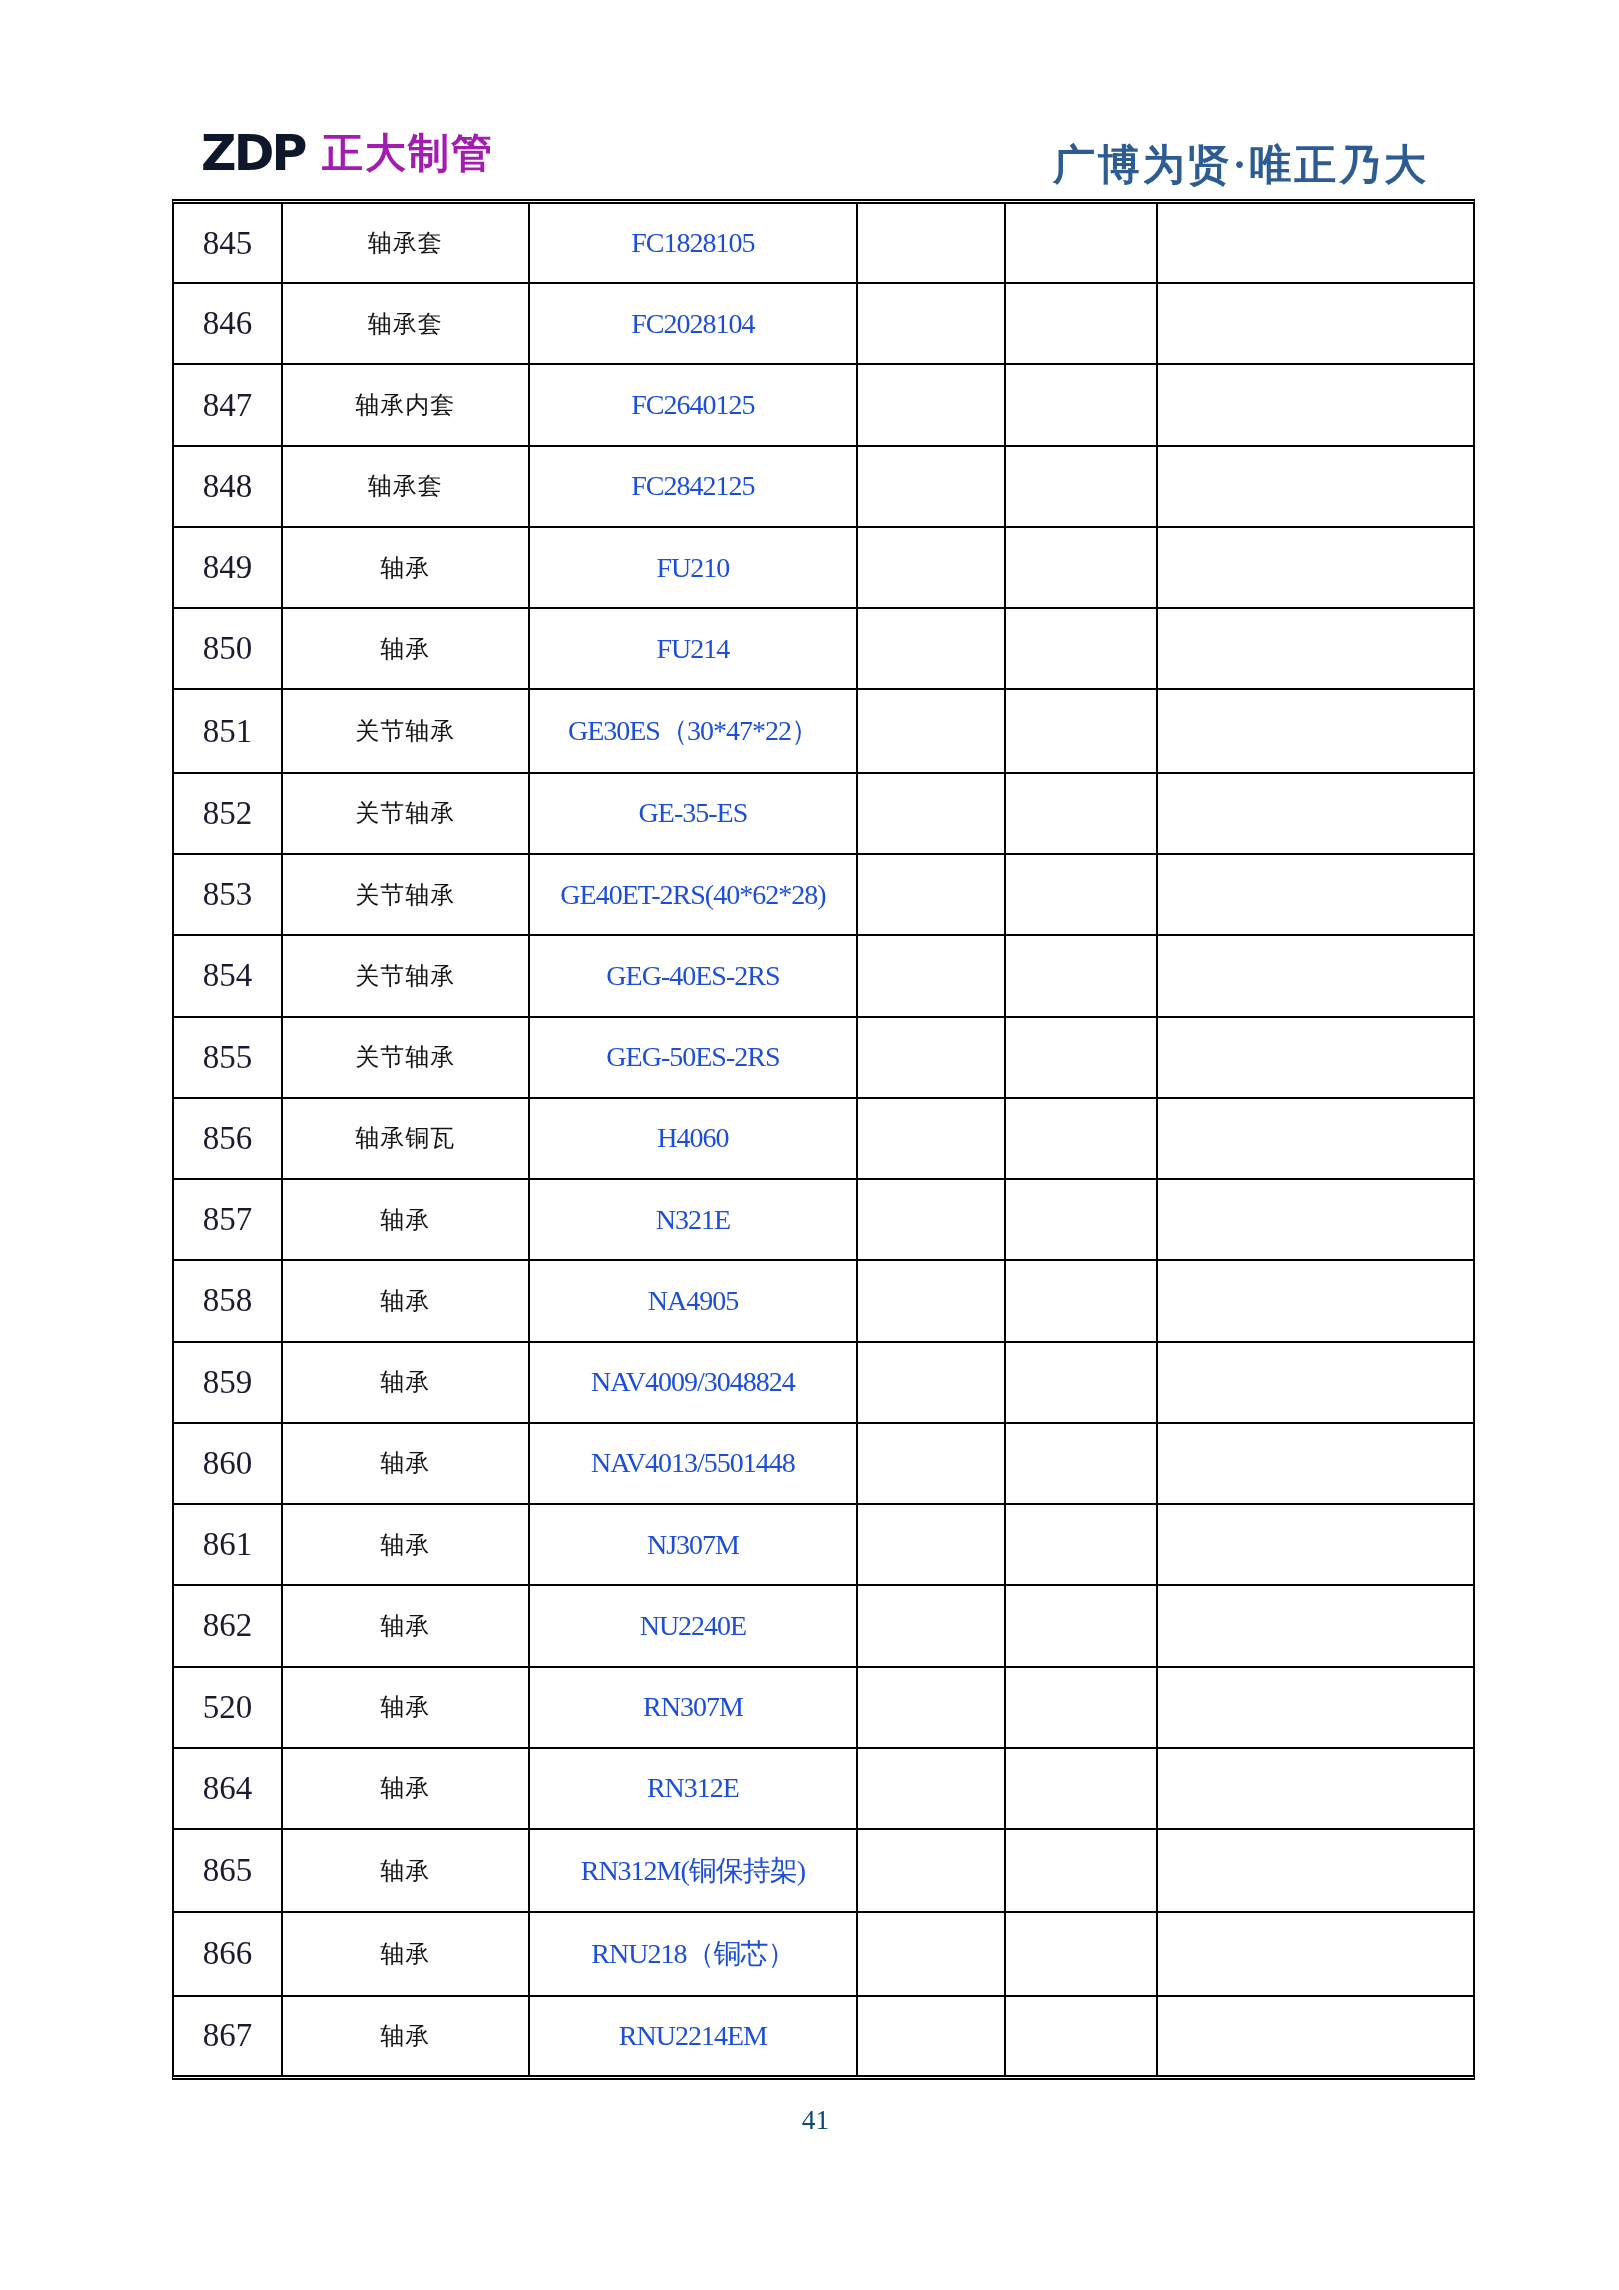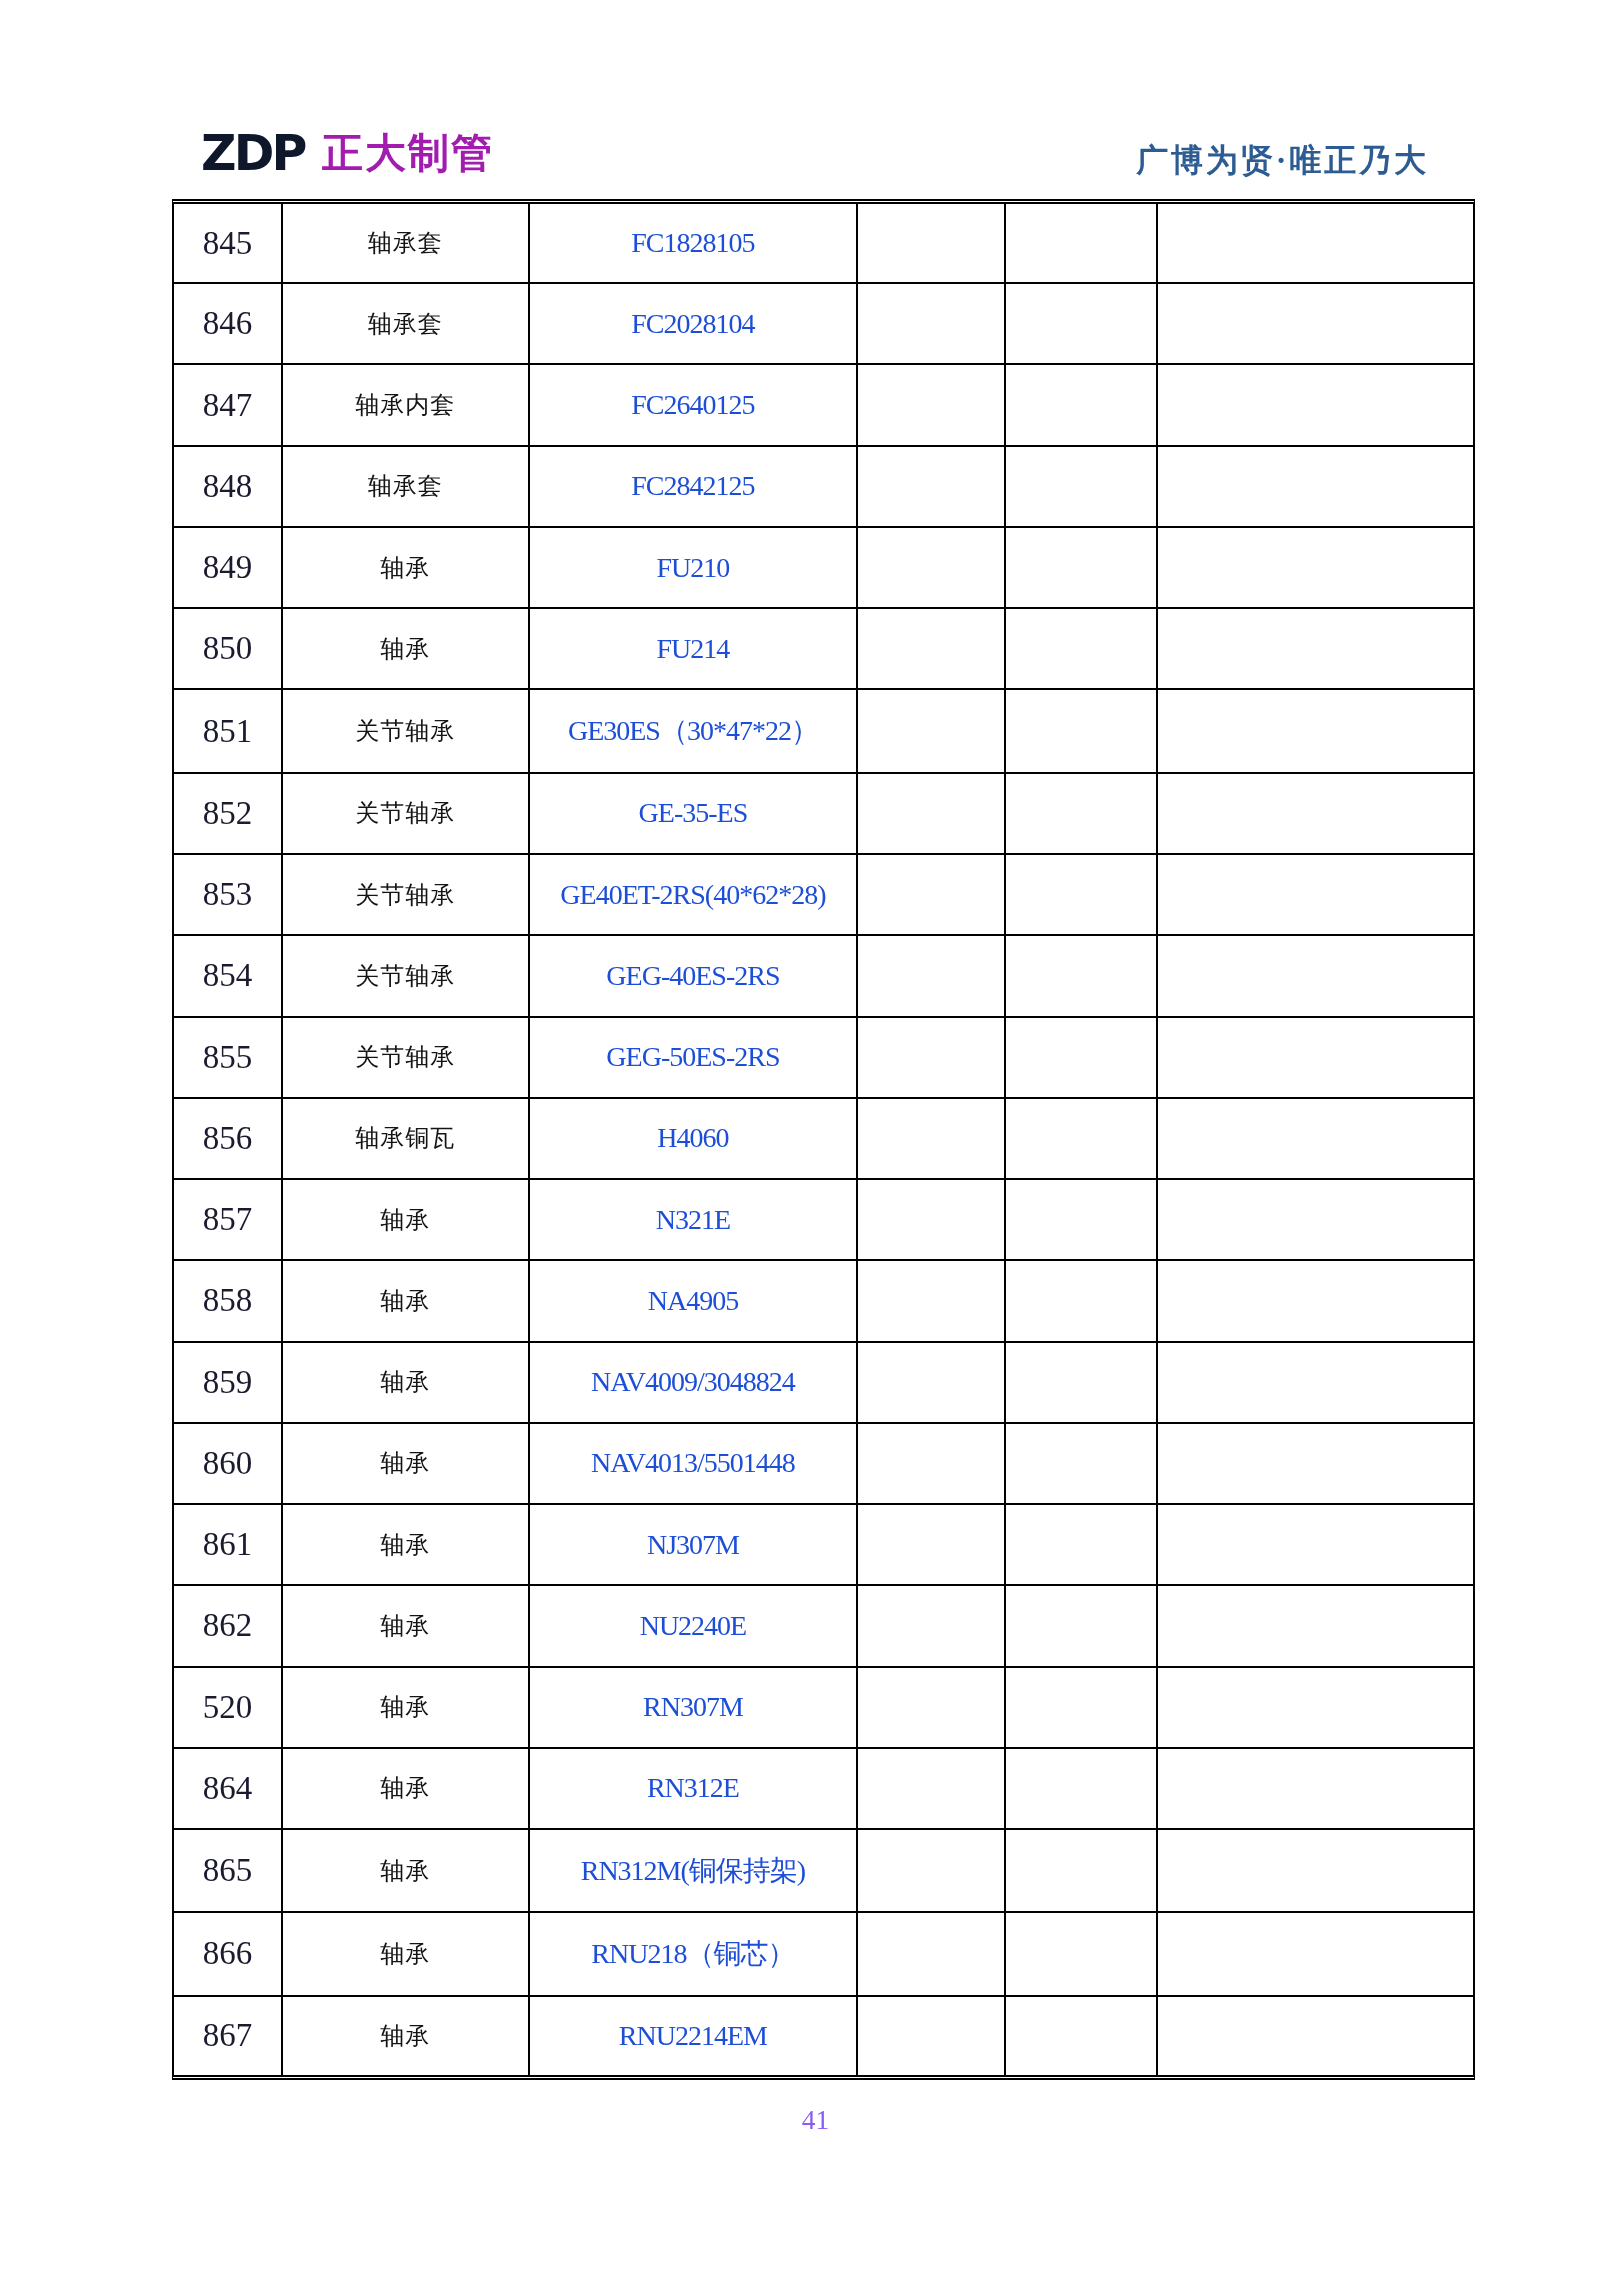--- a/index.html
+++ b/index.html
@@ -37,21 +37,21 @@
     line-height:1;
     color:#a21caf;
     letter-spacing:2px;
   }
   .tagline {
     position:absolute;
     right:190px;
     top:144px;
     font-family:"Liberation Serif","DejaVu Serif",serif;
     font-weight:bold;
-    font-size:32px;
+    font-size:42px;
     line-height:1;
     color:#2d5c92;
     letter-spacing:2.9px;
   }
 
   
   .table-wrap {
     position:absolute;
     left:172px;
     top:199px;
@@ -97,21 +97,21 @@
 
   
   .page-num {
     position:absolute;
     left:164px;
     top:2105px;
     width:1303px;
     text-align:center;
     font-family:"Liberation Serif","DejaVu Serif",serif;
     font-size:27.4px;
-    color:#8b5cf6;
+    color:#0c4a6e;
   }
 </style>
 </head>
 <body>
 
 <div class="page">
 
   <div>
     <div class="logo">
       <span class="logo-zdp">ZDP</span>

